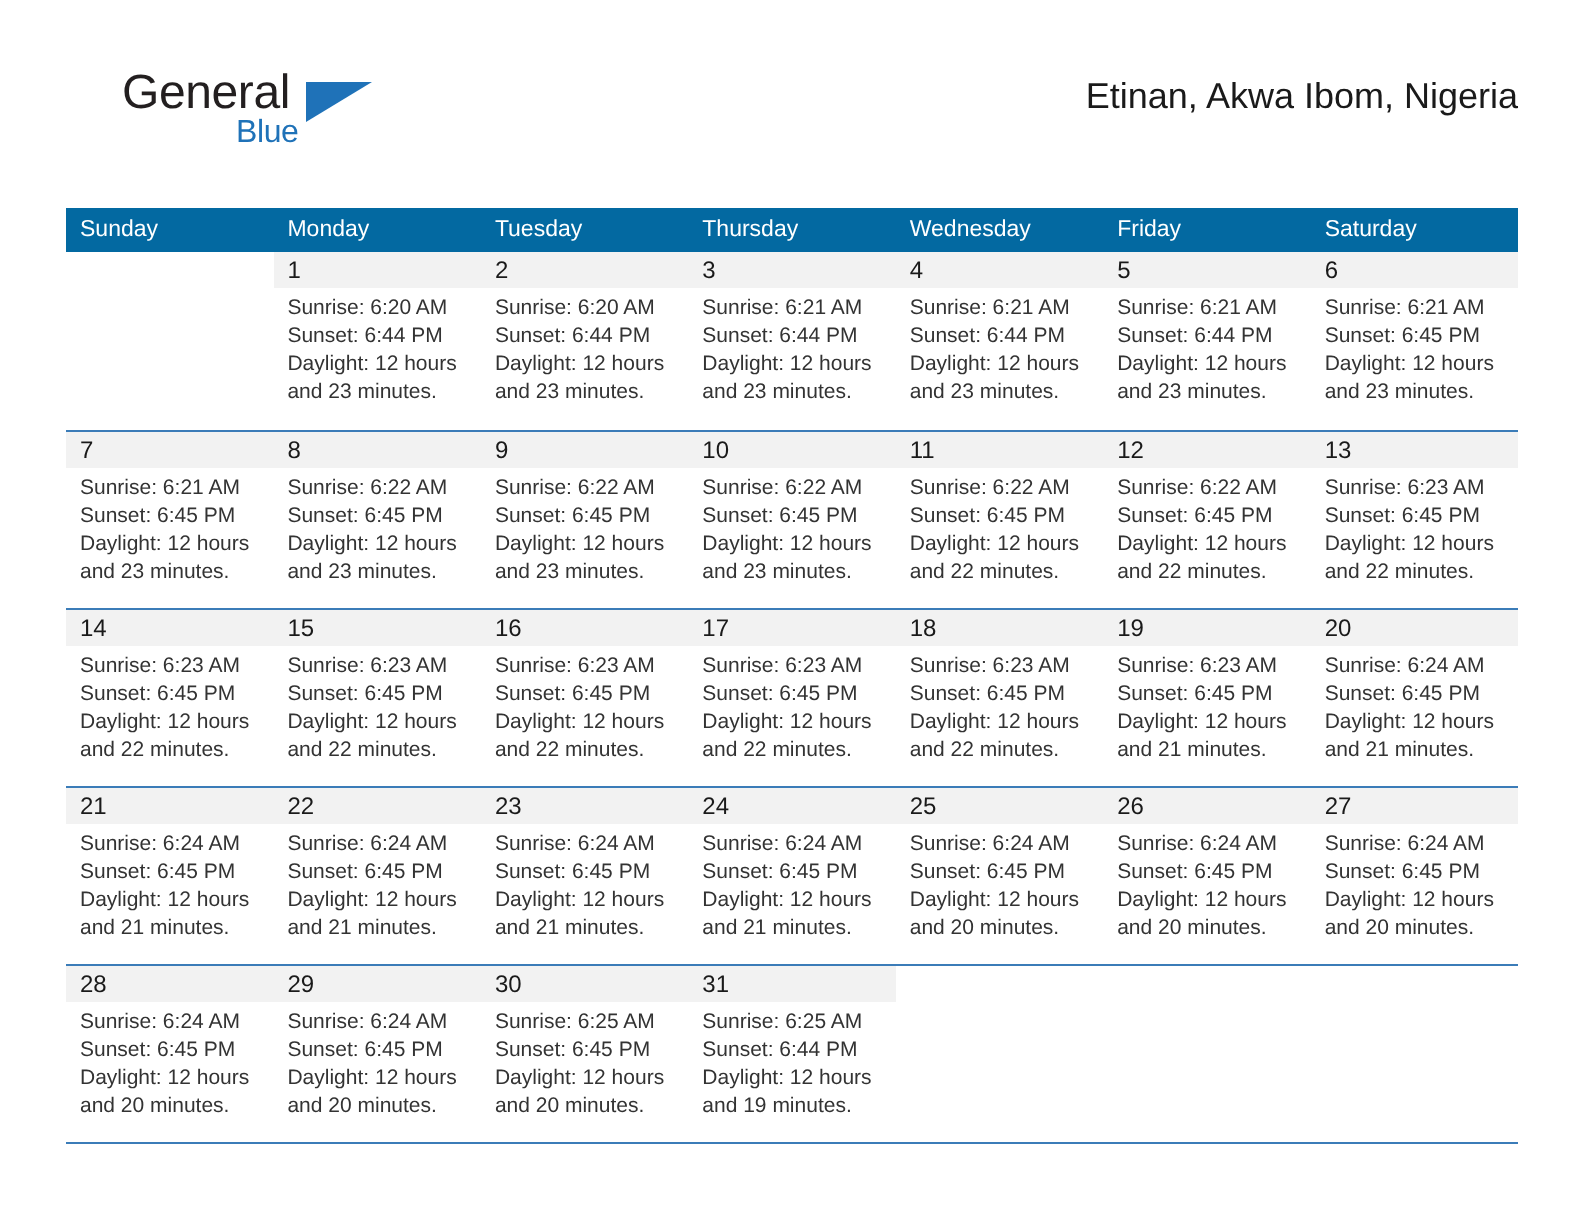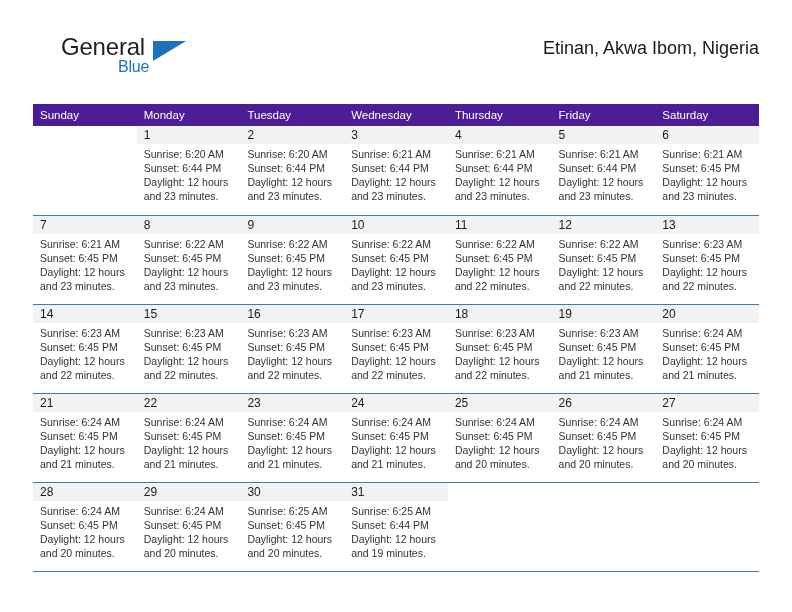--- a/index.html
+++ b/index.html
@@ -98,21 +98,21 @@
   
   .calendar {
     position: absolute;
     left: 33px;
     top: 104px;
     width: 726px;
   }
 
   .weekday-row {
     display: flex;
-    background: #4c1d95;
+    background: #0369a1;
     height: 22px;
   }
   .weekday-cell {
     flex: 1 1 0;
     color: #ffffff;
     font-size: 11.5px;
     line-height: 22px;
     padding-left: 7px;
     box-sizing: border-box;
     white-space: nowrap;
@@ -182,22 +182,22 @@
       <div class="cal-subtitle">Etinan, Akwa Ibom, Nigeria</div>
     </div>
 
   </div>
 
   <div class="calendar">
     <div class="weekday-row" id="weekday-row">
         <div class="weekday-cell">Sunday</div>
         <div class="weekday-cell">Monday</div>
         <div class="weekday-cell">Tuesday</div>
+        <div class="weekday-cell">Thursday</div>
         <div class="weekday-cell">Wednesday</div>
-        <div class="weekday-cell">Thursday</div>
         <div class="weekday-cell">Friday</div>
         <div class="weekday-cell">Saturday</div>
       </div>
     <div id="calendar-body">
         <div class="week-row first">
           <div class="day-cell empty">
             <div class="day-number"></div>
           </div>
           <div class="day-cell">
             <div class="day-number">1</div>

